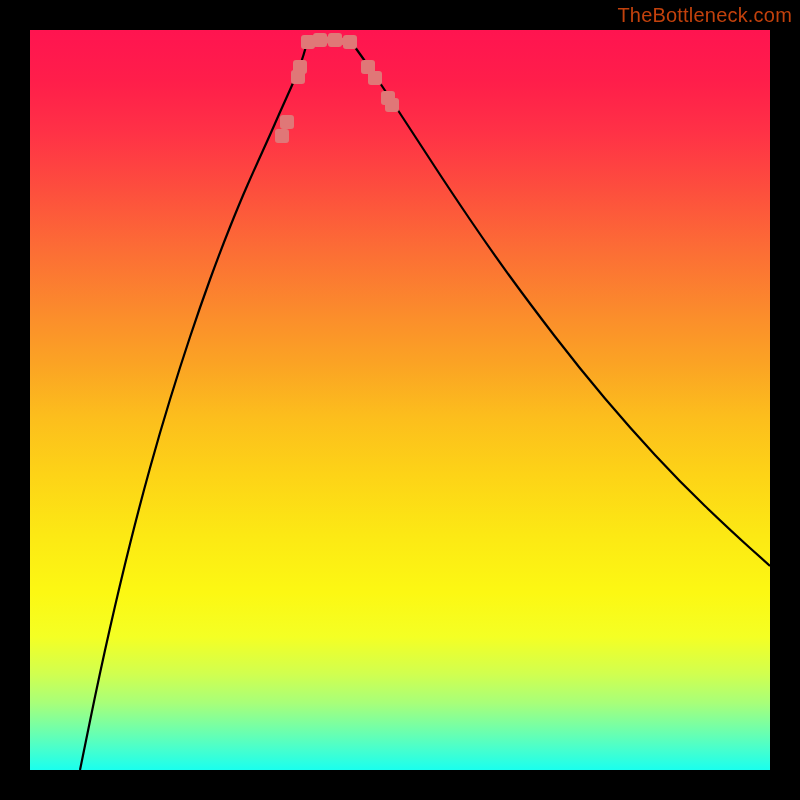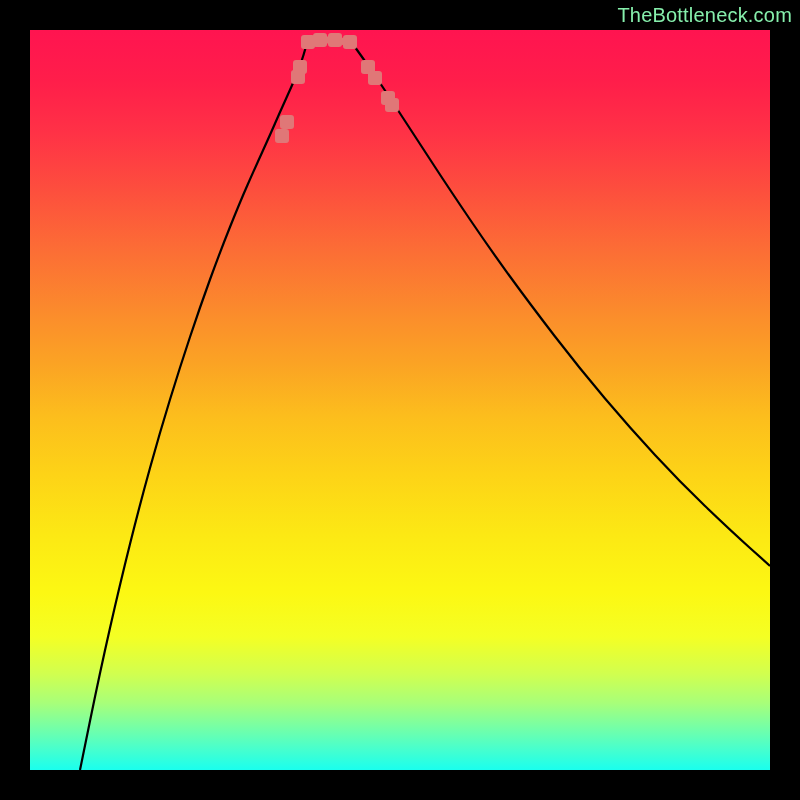--- a/index.html
+++ b/index.html
@@ -30,21 +30,21 @@
       #79ffa3 94%,
       #4affcb 97%,
       #1affee 100%
     );
   }
 
   .watermark {
     position: absolute;
     top: 4px;
     right: 8px;
-    color: #86efac;
+    color: #c2410c;
     font-size: 20px;
     font-weight: 500;
     letter-spacing: 0.2px;
     z-index: 10;
   }
 
   .curve-svg {
     position: absolute;
     left: 30px;
     top: 30px;

